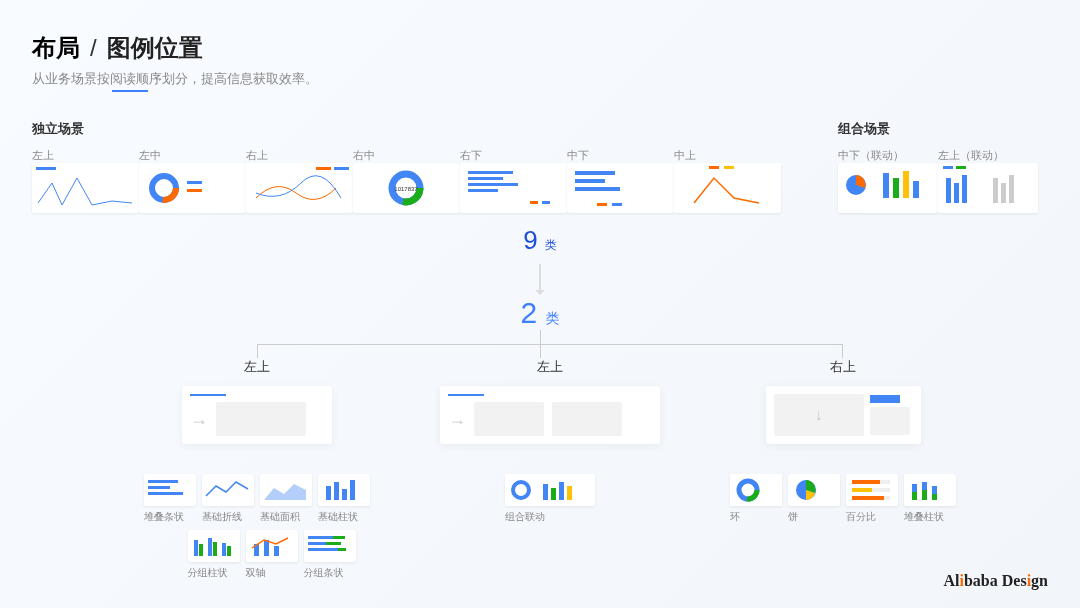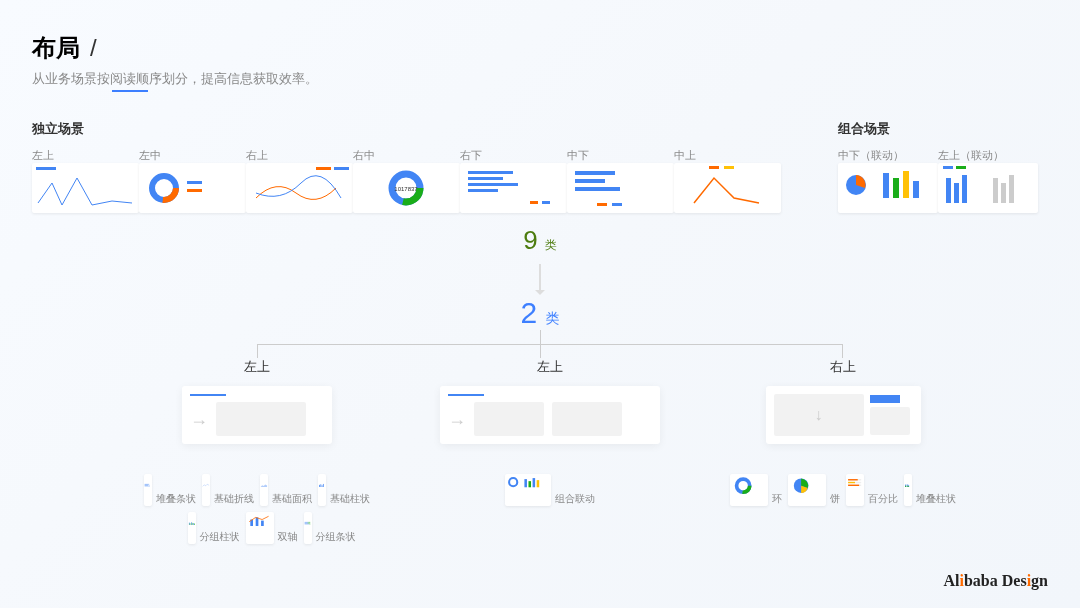--- a/index.html
+++ b/index.html
@@ -14,21 +14,21 @@
 .scenes{display:flex;justify-content:center;align-items:flex-start;margin-bottom:4px}
 .scene-group{display:flex;flex-direction:column}
 .scene-title{font-size:13px;font-weight:600;color:#333;margin-bottom:10px}
 .scene-labels{display:flex;gap:0}
 .scene-label{font-size:11px;color:#888;text-align:left;width:107px}
 .scene-labels.sm .scene-label{width:100px}
 .thumbs{display:flex;gap:0;margin-bottom:6px}
 .thumb{width:107px;height:50px;background:#fff;border-radius:2px;box-shadow:0 1px 3px rgba(0,0,0,.08);position:relative;overflow:hidden}
 .thumb.sm{width:100px}
 .thumb svg{width:100%;height:100%}
-.count9{font-size:26px;font-weight:300;color:#4d7c0f;text-align:center;margin-top:6px}
+.count9{font-size:26px;font-weight:300;color:#1d4ed8;text-align:center;margin-top:6px}
 .count9 span{font-size:12px}
 .arrow-down{width:2px;height:30px;background:#ddd;margin:8px auto 2px;position:relative}
 .arrow-down::after{content:"";position:absolute;bottom:-6px;left:-4px;border:5px solid transparent;border-top-color:#ddd}
 .count2{font-size:30px;font-weight:700;color:#3d7fff;text-align:center;font-style:italic}
 .count2 span{font-size:14px;font-weight:400;color:#3d7fff;font-style:normal}
 .branch{position:relative;margin-top:14px}
 .branch-line{position:absolute;top:0;left:225px;right:205px;height:1px;background:#ccc}
 .branch-v{position:absolute;width:1px;height:14px;background:#ccc;top:0}
 .branch-v.up{top:-14px;height:14px}
 .branch-stems{display:flex;justify-content:space-between;padding-top:14px}
@@ -44,34 +44,35 @@
 .stem2 .layout-card{width:220px;height:58px;flex-direction:column;align-items:flex-start}
 .stem2 .row{display:flex;gap:8px;align-items:center;width:100%}
 .stem2 .chart-box{width:70px;height:34px}
 .stem3 .layout-card{width:155px;height:58px}
 .stem3 .chart-box{width:90px;height:42px}
 .stem3 .side{display:flex;flex-direction:column;gap:4px}
 .stem3 .legend-bar{width:30px}
 .stem3 .chart-box2{width:40px;height:28px;background:#f2f2f2;border-radius:2px}
 .arrow-down-sm{color:#ccc;font-size:16px}
 .mini-row{display:flex;gap:6px;margin-top:30px}
-.mini{width:52px;display:flex;flex-direction:row;align-items:flex-end;gap:4px}
+.mini{width:52px;display:flex;flex-direction:column;align-items:flex-start;gap:4px}
 .mini-thumb{width:52px;height:32px;background:#fff;border-radius:2px;box-shadow:0 1px 3px rgba(0,0,0,.08);overflow:hidden}
 .mini-label{font-size:10px;color:#888;white-space:nowrap}
 .mini-row2{display:flex;gap:6px;margin-top:6px;margin-left:29px}
 .footer{position:absolute;bottom:18px;right:32px;font-size:16px;font-weight:700;color:#222;font-family:Georgia,serif}
 .footer .i{color:#ff6a00;font-style:normal}
 </style>
 </head>
 <body>
 
 <div class="container">
   <div class="header-row">
     <span class="t1">布局</span>
     <span class="slash">/</span>
+    <span class="t2">图例位置</span>
   </div>
   <div class="sub">从业务场景按阅读顺序划分，提高信息获取效率。</div>
   <div class="underline"></div>
 
   <div class="scenes">
     <div class="scene-group" style="flex:1">
       <div class="scene-title">独立场景</div>
       <div class="scene-labels">
         <div class="scene-label">左上</div>
         <div class="scene-label">左中</div>

